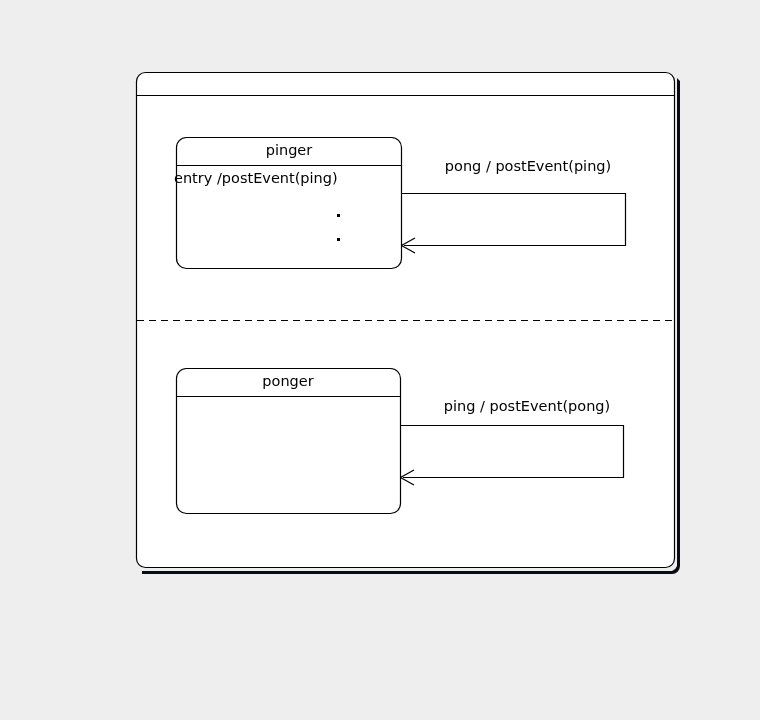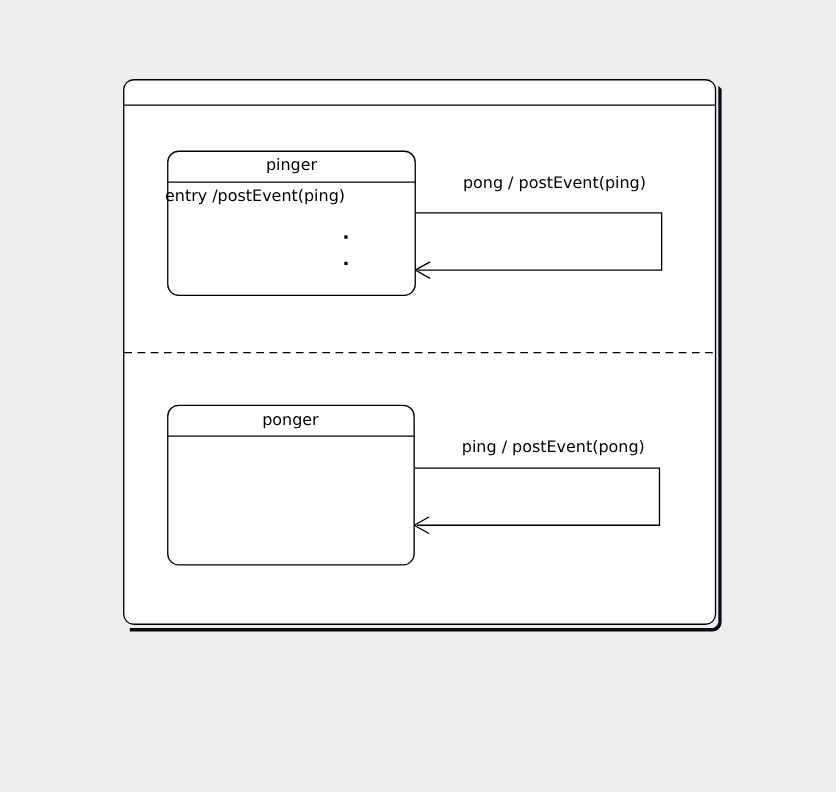--- a/index.html
+++ b/index.html
@@ -11,20 +11,21 @@
     width: 760px;
     height: 720px;
     background: #eeeeee;
     font-family: "DejaVu Sans", sans-serif;
     overflow: hidden;
   }
   #canvas {
     position: relative;
     width: 720px;
     height: 720px;
+    margin-left: 24px;
   }
   #diagram-svg {
     position: absolute;
     left: 0;
     top: 0;
     display: block;
   }
   .diagram-label {
     font-family: "DejaVu Sans", sans-serif;
     fill: #000000;

